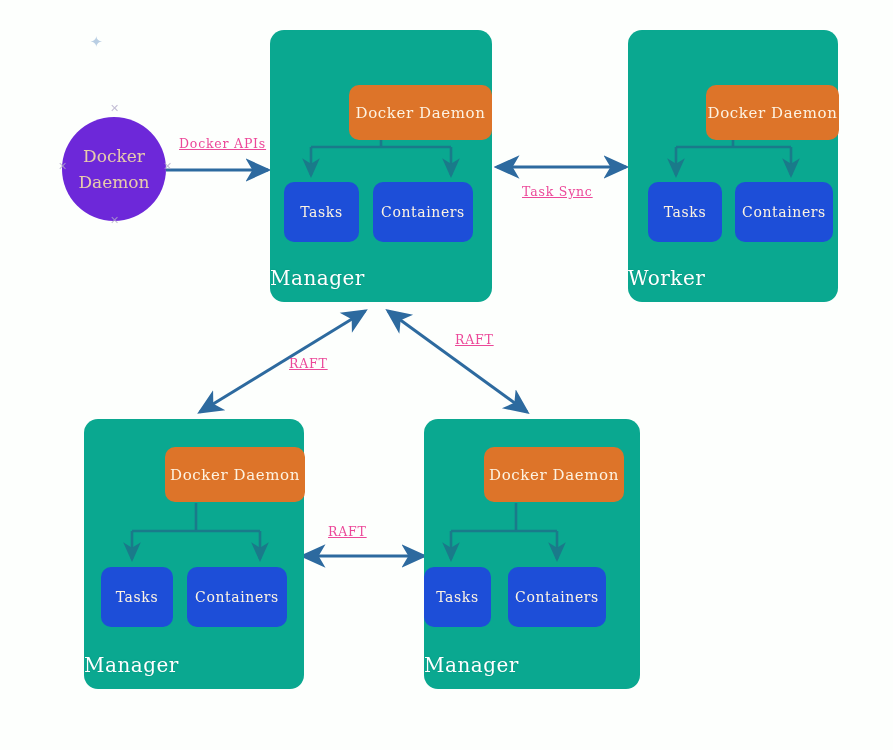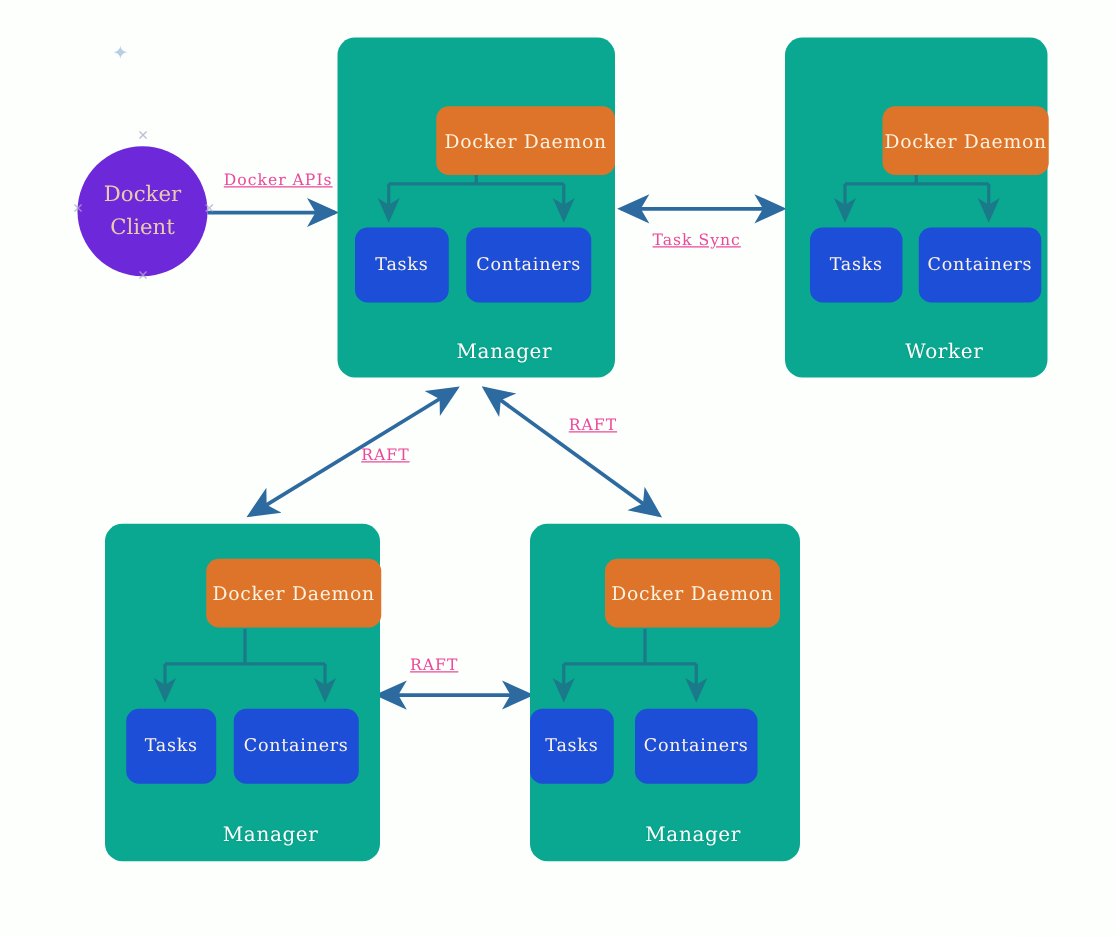--- a/index.html
+++ b/index.html
@@ -21,27 +21,25 @@
     position: absolute;
     background: #0aa890;
     border-radius: 14px;
     box-sizing: border-box;
   }
   .node-title {
     position: absolute;
     left: 0;
     right: 0;
     bottom: 12px;
-    text-align: center;
     color: #ffffff;
-    font-size: 16px;
+    font-size: 20px;
     font-family: "DejaVu Serif", serif;
     letter-spacing: 0.5px;
     text-shadow: 0 0 2px rgba(0,0,0,0.12);
-    margin-left: 45px;
   }
 
   
   .daemon {
     position: absolute;
     background: #dd7429;
     border-radius: 10px;
     display: flex;
     align-items: center;
     justify-content: center;
@@ -178,21 +176,21 @@
   <div class="edge-label" style="left:522px; top:136px;margin-top:48px;">Task Sync</div>
 
   <div class="edge-label" style="left:289px; top:356px;">RAFT</div>
 
   <div class="edge-label" style="left:455px; top:332px;">RAFT</div>
 
   <div class="edge-label" style="left:328px; top:524px;">RAFT</div>
 
   <div class="client-circle" style="left:62px; top:117px; width:104px; height:104px;">
     <span>Docker</span>
-    <span>Client</span>
+    <span>Daemon</span>
   </div>
 
   <div class="handle" style="left:109px; top:103px;">✕</div>
   <div class="handle" style="left:109px; top:215px;">✕</div>
   <div class="handle" style="left:57px; top:161px;">✕</div>
   <div class="handle" style="left:162px; top:161px;">✕</div>
   <div class="sparkle" style="left:90px; top:35px;">✦</div>
 
   <div class="node" style="left:270px; top:30px; width:222px; height:272px;">
 

